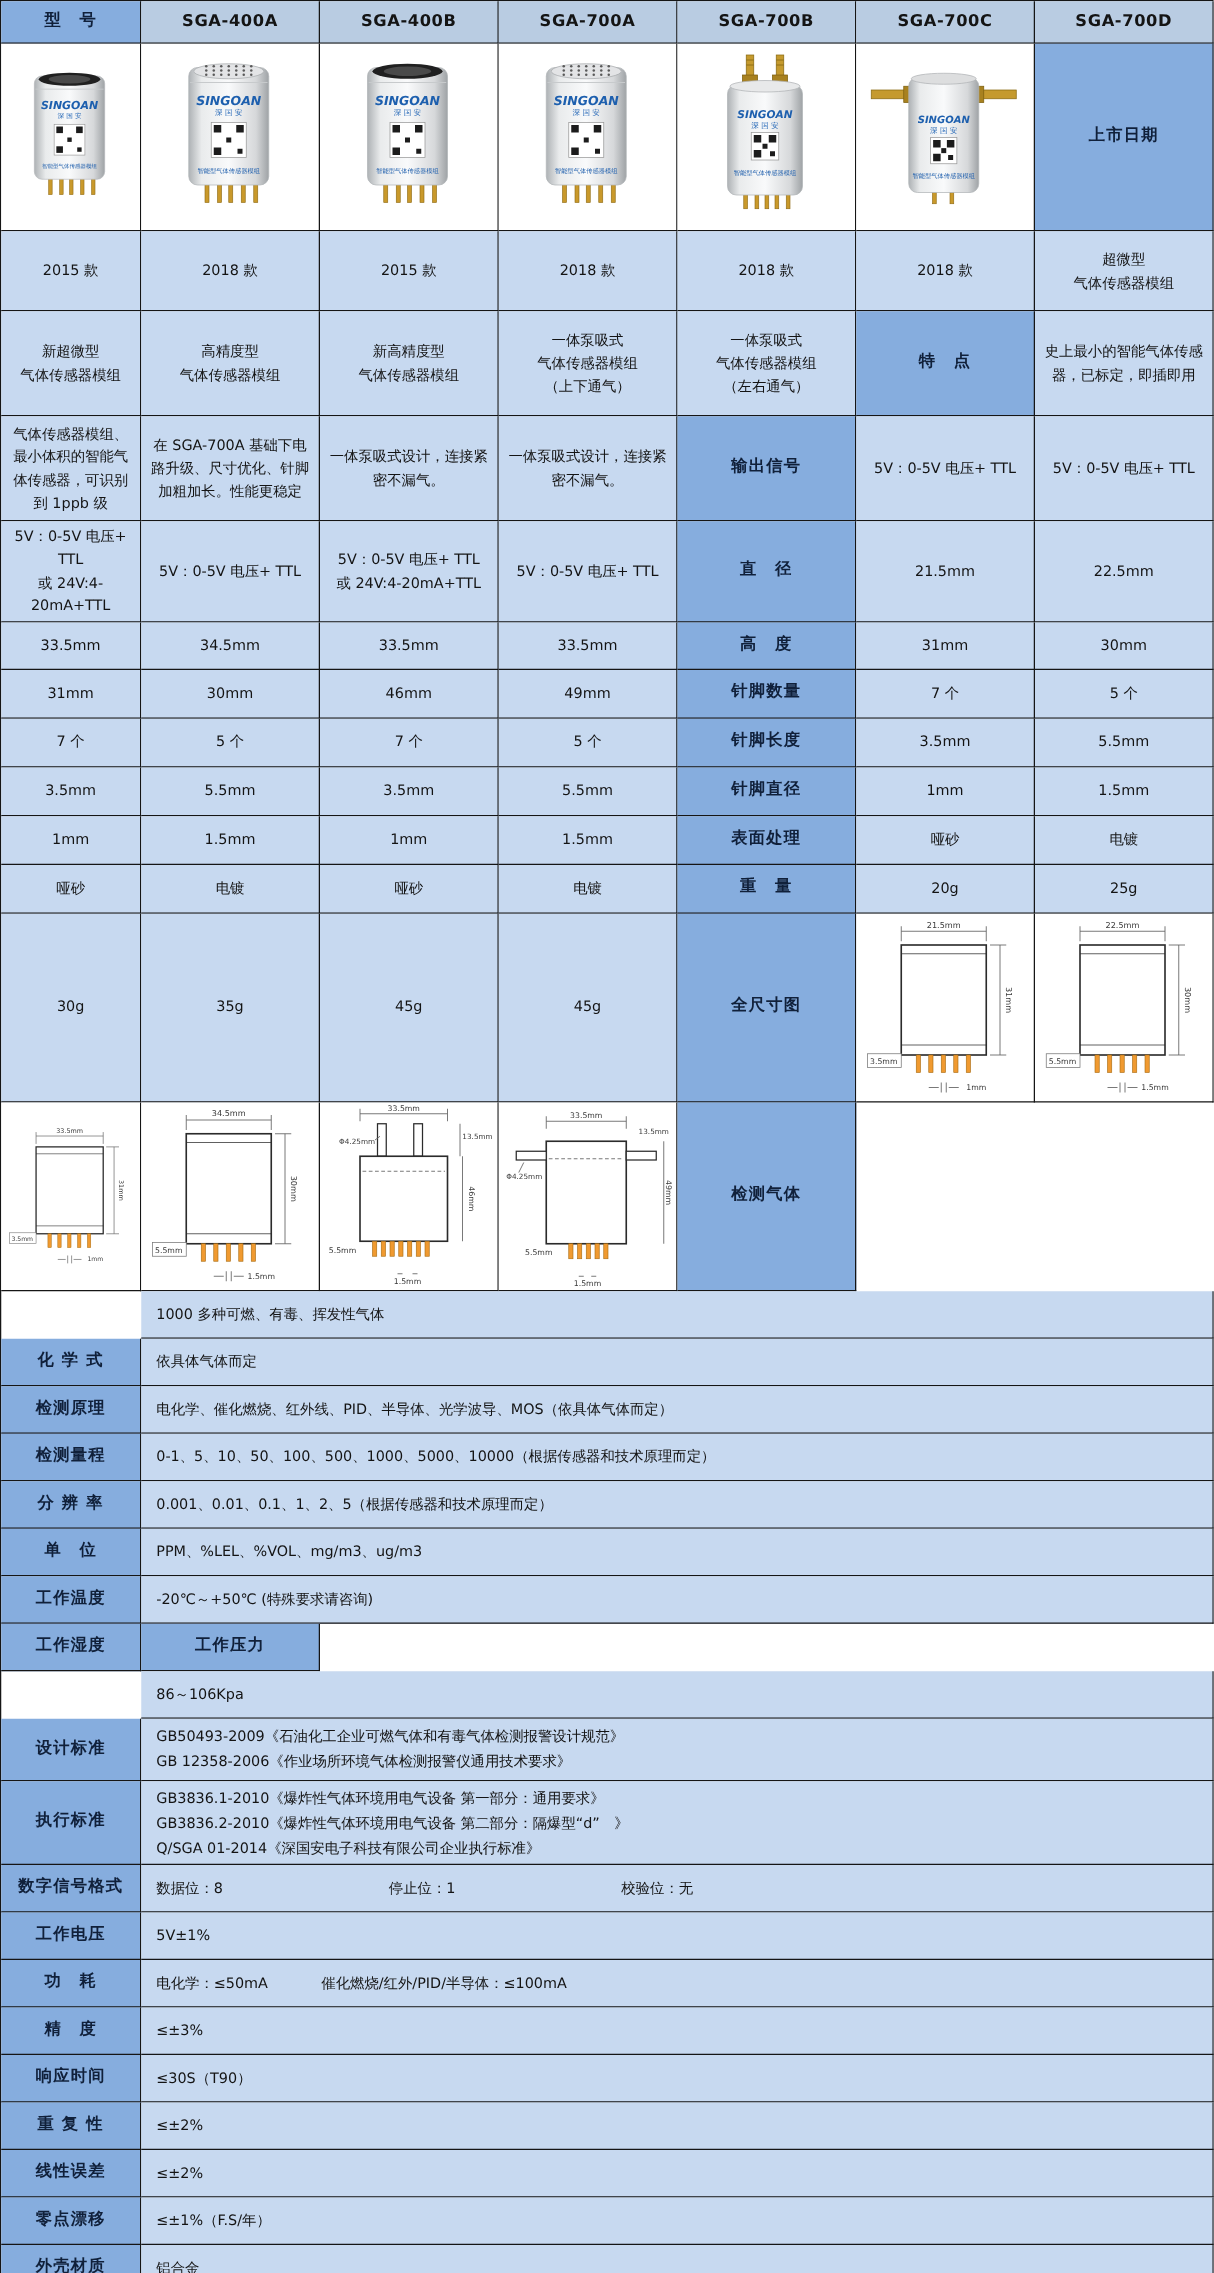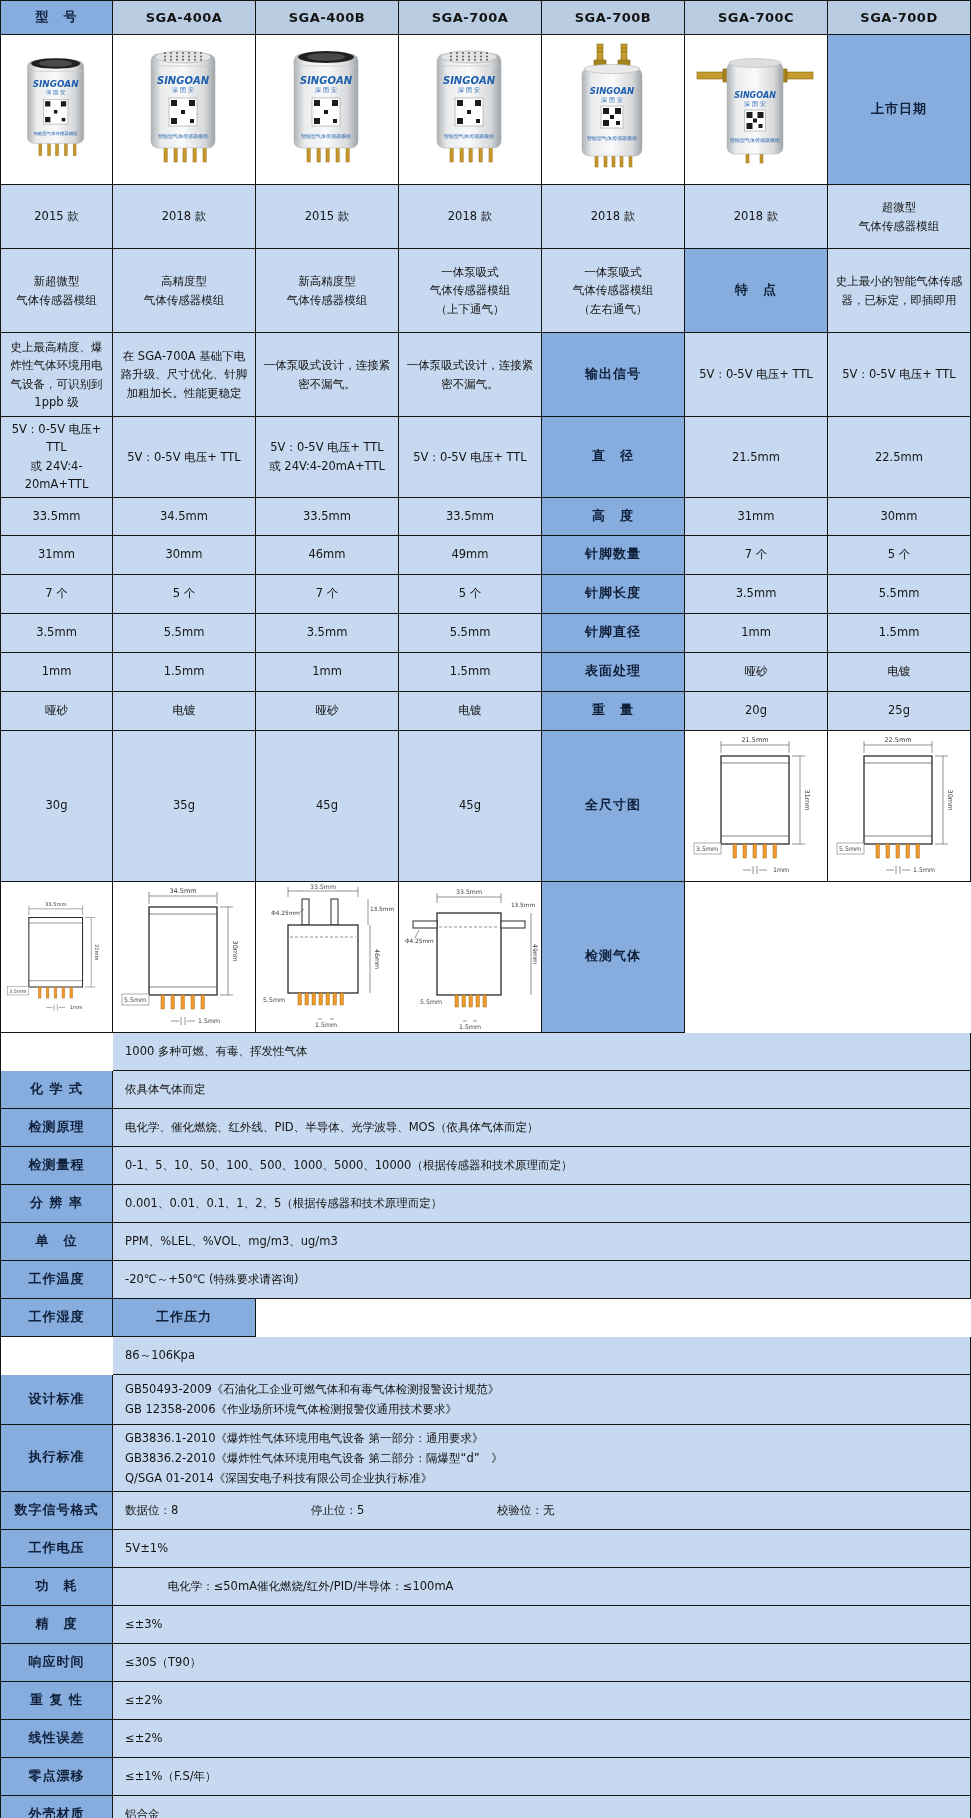--- a/index.html
+++ b/index.html
@@ -58,21 +58,21 @@
     background: var(--cell-bg);
     justify-content: flex-start;
     text-align: left;
     font-size: 11.5px;
     line-height: 1.75;
     padding-left: 12px;
     white-space: pre-line;
   }
   .seg { display: inline-block; width: 186px; }
   .seg:last-child { width: auto; }
-  .wide.power .seg:first-child { width: 132px; text-align: right; }
+  .wide.power .seg:first-child { width: 132px; }
 </style>
 </head>
 <body>
 
 <div class="grid" id="grid">
   <div class="cell label" style="min-height:34px">型　号</div>
   <div class="cell model" style="min-height:34px">SGA-400A</div>
   <div class="cell model" style="min-height:34px">SGA-400B</div>
   <div class="cell model" style="min-height:34px">SGA-700A</div>
   <div class="cell model" style="min-height:34px">SGA-700B</div>
@@ -325,21 +325,21 @@
     <div class="cell value" style="min-height:64px">新高精度型
 气体传感器模组</div>
     <div class="cell value" style="min-height:64px">一体泵吸式
 气体传感器模组
 （上下通气）</div>
     <div class="cell value" style="min-height:64px">一体泵吸式
 气体传感器模组
 （左右通气）</div>
     <div class="cell label" style="min-height:84px">特　点</div>
     <div class="cell value" style="min-height:84px">史上最小的智能气体传感器，已标定，即插即用</div>
-    <div class="cell value" style="min-height:84px">史上最高精度、爆炸性气体环境用电气设备，可识别到 1ppb 级</div>
+    <div class="cell value" style="min-height:84px">气体传感器模组、最小体积的智能气体传感器，可识别到 1ppb 级</div>
     <div class="cell value" style="min-height:84px">在 SGA-700A 基础下电路升级、尺寸优化、针脚加粗加长。性能更稳定</div>
     <div class="cell value" style="min-height:84px">一体泵吸式设计，连接紧密不漏气。</div>
     <div class="cell value" style="min-height:84px">一体泵吸式设计，连接紧密不漏气。</div>
     <div class="cell label" style="min-height:46px">输出信号</div>
     <div class="cell value" style="min-height:46px">5V：0-5V 电压+ TTL</div>
     <div class="cell value" style="min-height:46px">5V：0-5V 电压+ TTL</div>
     <div class="cell value" style="min-height:46px">5V：0-5V 电压+ TTL
 或 24V:4-20mA+TTL</div>
     <div class="cell value" style="min-height:46px">5V：0-5V 电压+ TTL</div>
     <div class="cell value" style="min-height:46px">5V：0-5V 电压+ TTL
@@ -576,21 +576,21 @@
     <div class="cell label" style="min-height:38px">工作压力</div>
     <div class="cell wide" style="min-height:38px">86～106Kpa</div>
     <div class="cell label" style="min-height:50px">设计标准</div>
     <div class="cell wide" style="min-height:50px">GB50493-2009《石油化工企业可燃气体和有毒气体检测报警设计规范》
 GB 12358-2006《作业场所环境气体检测报警仪通用技术要求》</div>
     <div class="cell label" style="min-height:62px">执行标准</div>
     <div class="cell wide" style="min-height:62px">GB3836.1-2010《爆炸性气体环境用电气设备 第一部分：通用要求》
 GB3836.2-2010《爆炸性气体环境用电气设备 第二部分：隔爆型“d”　》
 Q/SGA 01-2014《深国安电子科技有限公司企业执行标准》</div>
     <div class="cell label" style="min-height:38px">数字信号格式</div>
-    <div class="cell wide" style="min-height:38px"><span class="seg">数据位：8</span><span class="seg">停止位：5</span><span class="seg">校验位：无</span></div>
+    <div class="cell wide" style="min-height:38px"><span class="seg">数据位：8</span><span class="seg">停止位：1</span><span class="seg">校验位：无</span></div>
     <div class="cell label" style="min-height:38px">工作电压</div>
     <div class="cell wide" style="min-height:38px">5V±1%</div>
     <div class="cell label" style="min-height:38px">功　耗</div>
     <div class="cell wide power" style="min-height:38px"><span class="seg">电化学：≤50mA</span><span class="seg">催化燃烧/红外/PID/半导体：≤100mA</span></div>
     <div class="cell label" style="min-height:38px">精　度</div>
     <div class="cell wide" style="min-height:38px">≤±3%</div>
     <div class="cell label" style="min-height:38px">响应时间</div>
     <div class="cell wide" style="min-height:38px">≤30S（T90）</div>
     <div class="cell label" style="min-height:38px">重 复 性</div>
     <div class="cell wide" style="min-height:38px">≤±2%</div>

